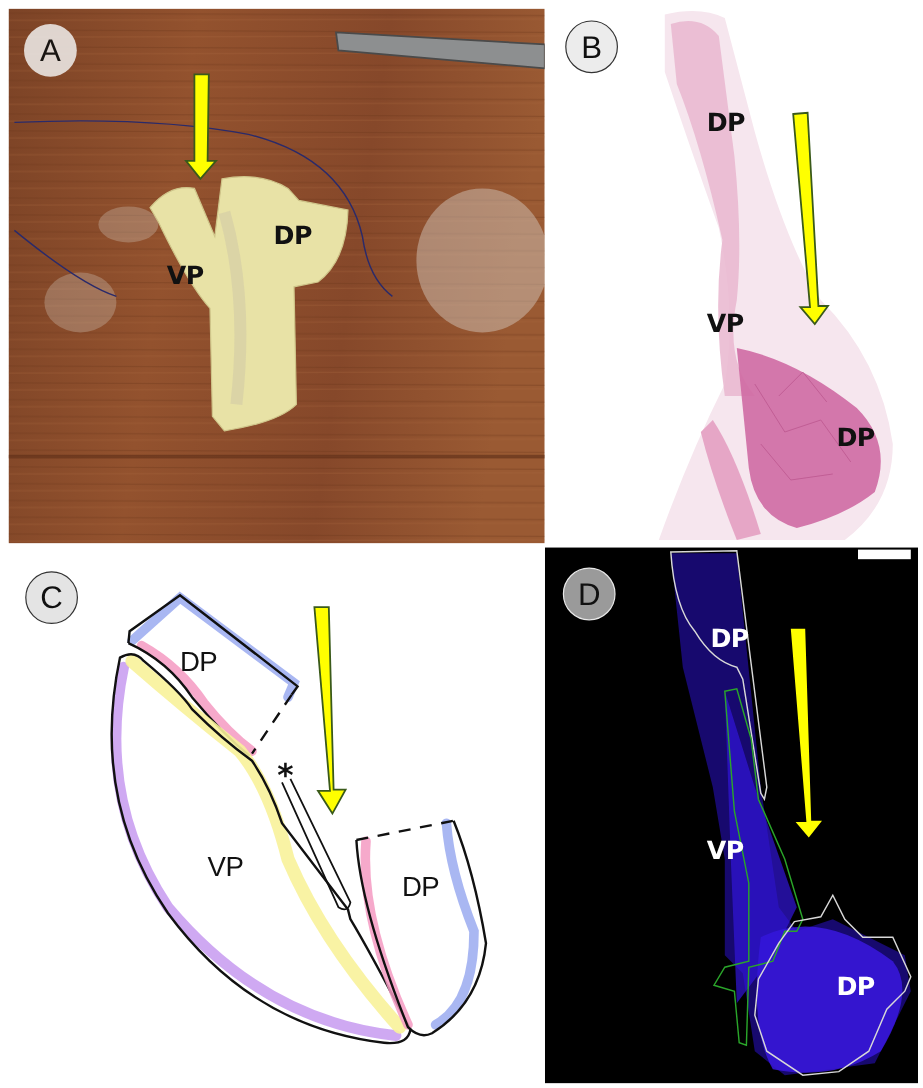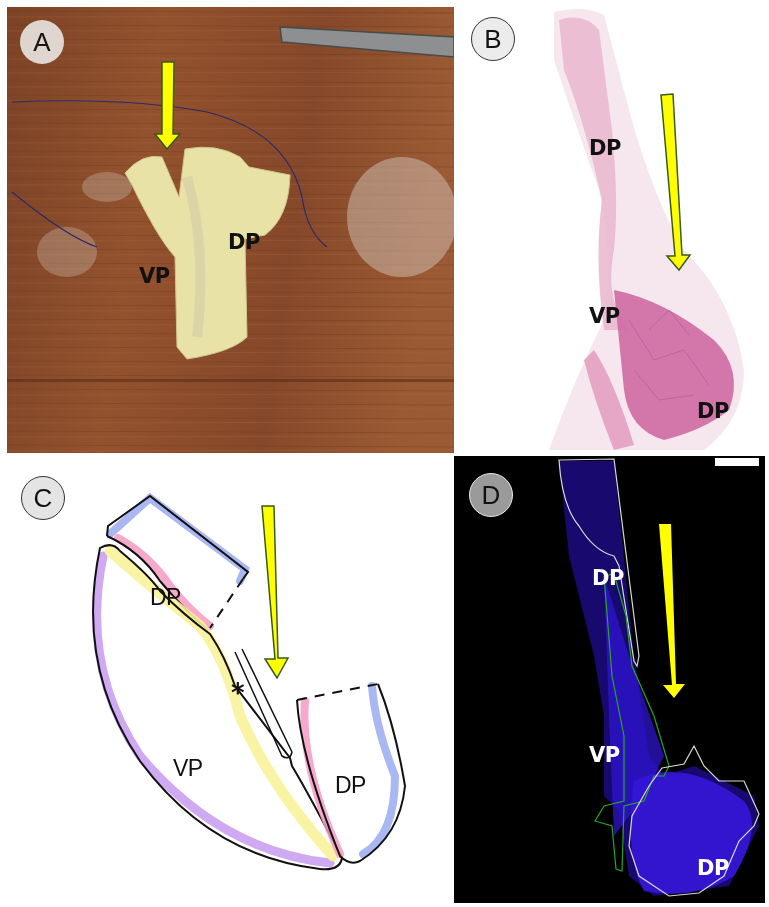--- a/index.html
+++ b/index.html
@@ -5,21 +5,21 @@
     html, body { margin: 0; padding: 0; background: #ffffff; }
     body { width: 769px; height: 907px; position: relative; overflow: hidden; font-family: "Liberation Sans", sans-serif; }
     .panel { position: absolute; overflow: hidden; }
     .panel svg { position: absolute; left: 0; top: 0; }
     .badge {
       position: absolute; width: 44px; height: 44px; border-radius: 50%;
       display: flex; align-items: center; justify-content: center;
       font-family: "Liberation Sans", sans-serif; font-size: 26px; color: #111;
       box-sizing: border-box;
     }
-    .lbl { position: absolute; font-family: "DejaVu Sans", sans-serif; font-weight: bold; font-size: 21px; color: #111; letter-spacing: -0.5px; margin-top: 46px; }
+    .lbl { position: absolute; font-family: "DejaVu Sans", sans-serif; font-weight: bold; font-size: 21px; color: #111; letter-spacing: -0.5px; }
     .lbl.light { color: #ffffff; }
     .lbl.thin { font-weight: normal; font-family: "Liberation Sans", sans-serif; font-size: 23px; }
   </style>
 </head>
 <body>
 
 <div class="panel" style="left:7px; top:7px; width:447px; height:446px;">
   <svg width="447" height="446">
     <defs>
       <linearGradient id="wood" x1="0" y1="0" x2="1" y2="0.15">

